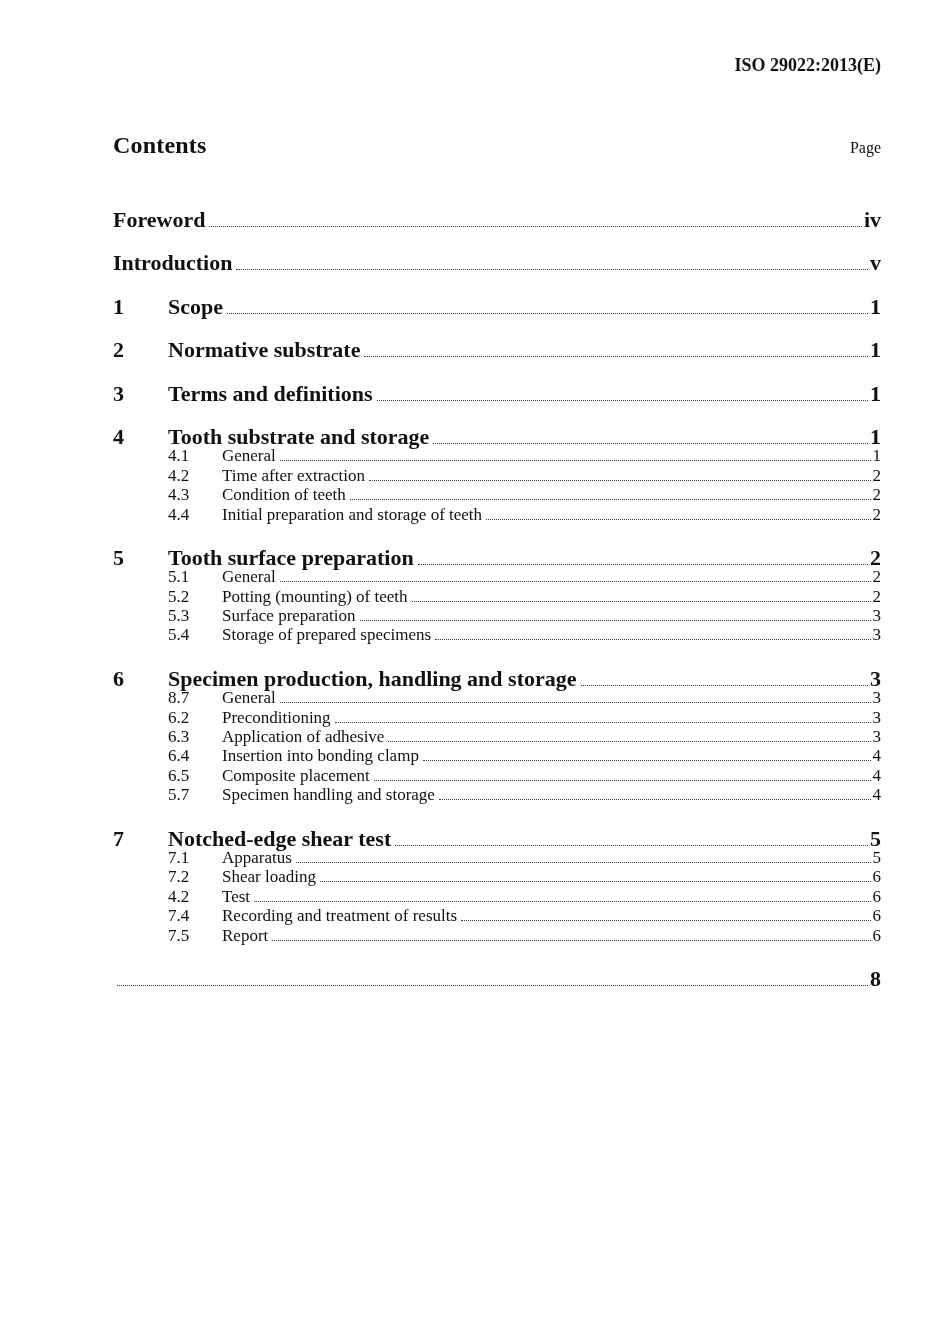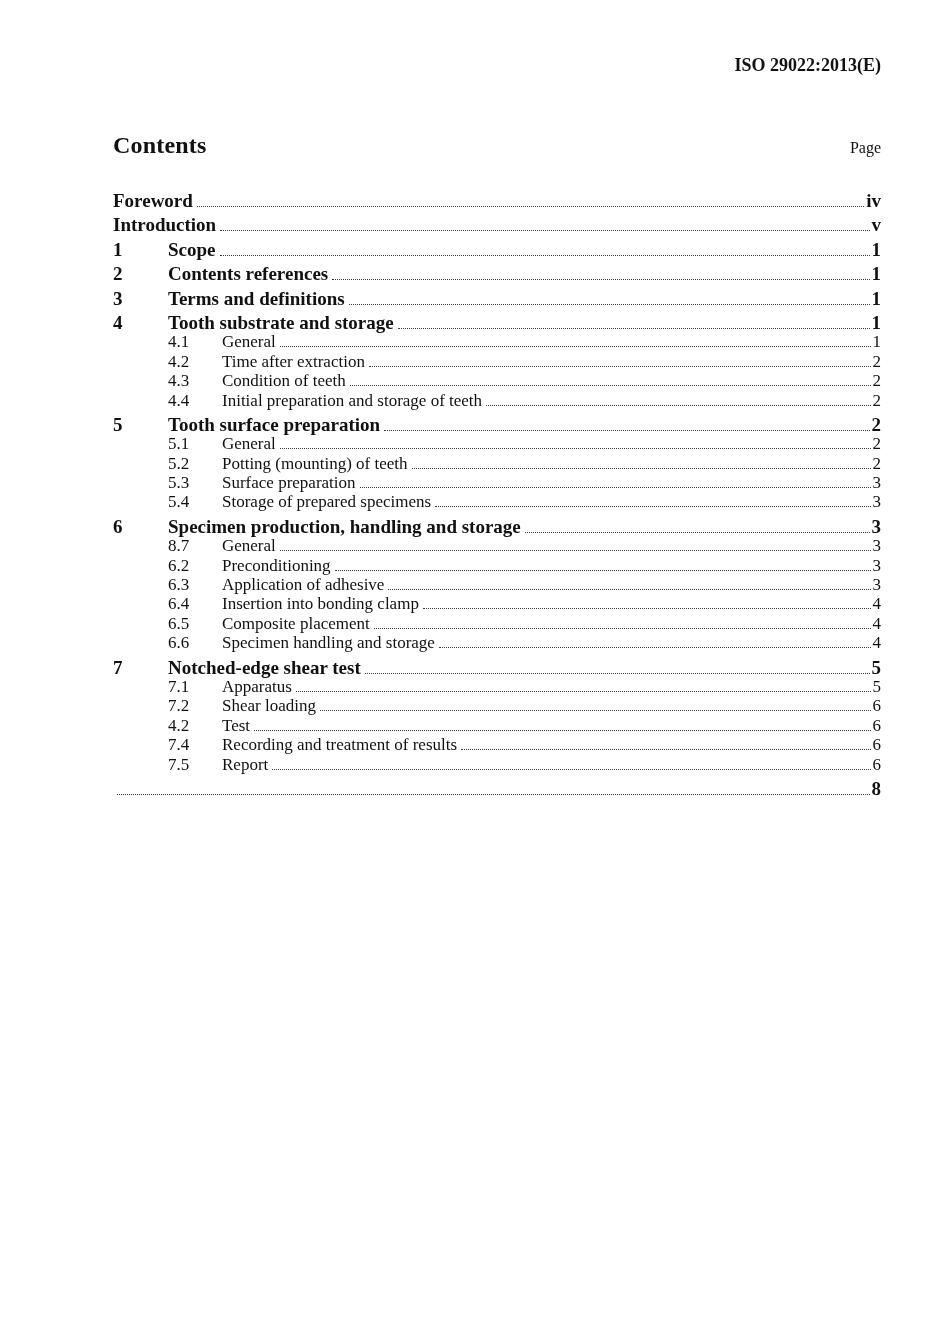--- a/index.html
+++ b/index.html
@@ -35,21 +35,21 @@
   
   .toc {
     position: absolute; top: 186px; left: 113px; right: 60px;
   }
   .toc-row {
     display: flex; align-items: baseline;
     height: 19.4px; line-height: 19.4px;
     font-size: 17px;
     white-space: nowrap;
   }
-  .toc-row.front, .toc-row.main, .toc-row.annex { margin-top: 5px; font-size: 19px; }
+  .toc-row.front, .toc-row.main, .toc-row.annex { margin-top: 24px; font-size: 22px; }
   .toc-row.front .label, .toc-row.front .pg,
   .toc-row.main  .num,  .toc-row.main .label, .toc-row.main .pg,
   .toc-row.annex .pg { font-weight: bold; }
   .toc-row .num { flex: 0 0 auto; display: inline-block; }
   .toc-row.main .num { width: 55px; }
   .toc-row.sub { padding-left: 55px; }
   .toc-row.sub .num { width: 54px; }
   .toc-row .label { flex: 0 0 auto; }
   .toc-row .leader {
     flex: 1 1 auto;
@@ -97,21 +97,21 @@
     <span class="pg">v</span>
   </div>
       <div class="toc-row main">
     <span class="num">1</span>
     <span class="label">Scope</span>
     <span class="leader"></span>
     <span class="pg">1</span>
   </div>
       <div class="toc-row main">
     <span class="num">2</span>
-    <span class="label">Contents references</span>
+    <span class="label">Normative substrate</span>
     <span class="leader"></span>
     <span class="pg">1</span>
   </div>
       <div class="toc-row main">
     <span class="num">3</span>
     <span class="label">Terms and definitions</span>
     <span class="leader"></span>
     <span class="pg">1</span>
   </div>
       <div class="toc-row main">
@@ -204,21 +204,21 @@
     <span class="leader"></span>
     <span class="pg">4</span>
   </div>
       <div class="toc-row sub">
     <span class="num">6.5</span>
     <span class="label">Composite placement</span>
     <span class="leader"></span>
     <span class="pg">4</span>
   </div>
       <div class="toc-row sub">
-    <span class="num">6.6</span>
+    <span class="num">5.7</span>
     <span class="label">Specimen handling and storage</span>
     <span class="leader"></span>
     <span class="pg">4</span>
   </div>
       <div class="toc-row main">
     <span class="num">7</span>
     <span class="label">Notched-edge shear test</span>
     <span class="leader"></span>
     <span class="pg">5</span>
   </div>

